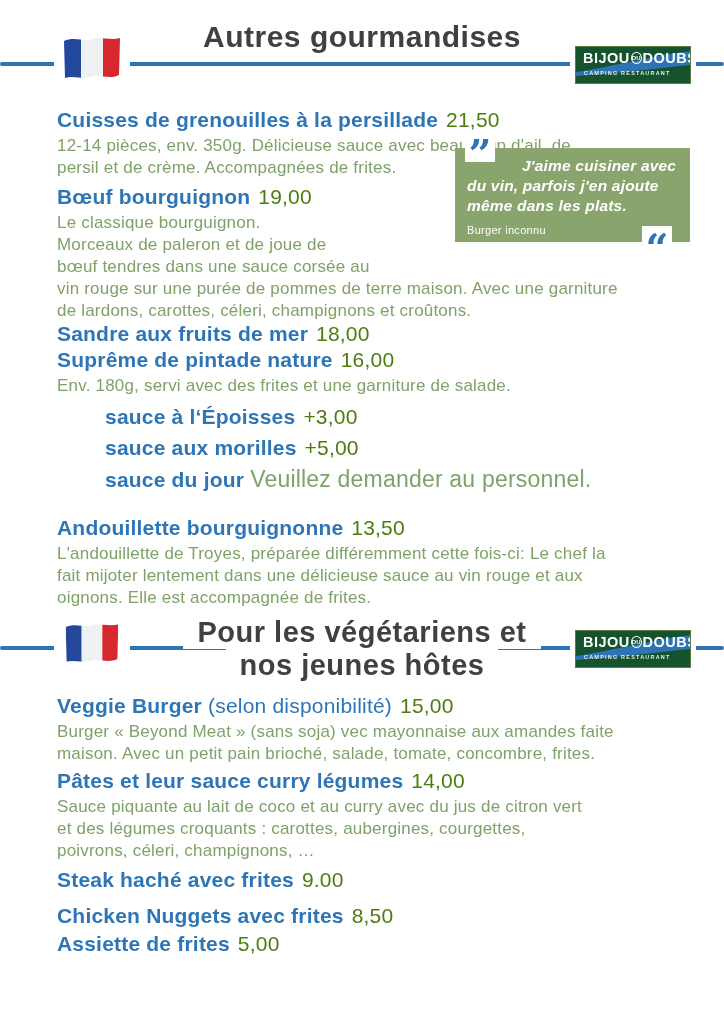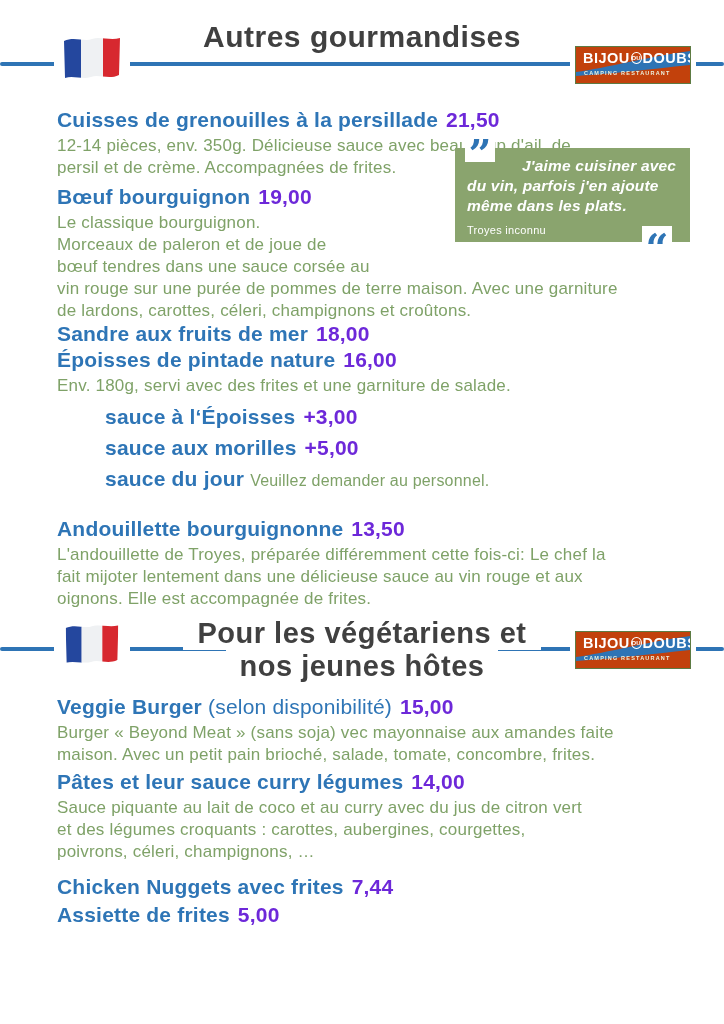--- a/index.html
+++ b/index.html
@@ -22,33 +22,33 @@
     position:relative; z-index:2; width:fit-content; margin:0 auto;
     background:#fff; padding:0 14px; color:#404040; font-weight:bold;
     font-size:30px; line-height:34px; letter-spacing:0.5px; text-align:center;
   }
   .header1 .section-title { margin-top:20px; }
   .header2 .section-title { font-size:29px; line-height:33px;text-align:right; }
   
   .logo-wrap { position:absolute; right:28px; background:#fff; padding:0 5px; z-index:2; }
   .header1 .logo-wrap { top:26px; }
   .header2 .logo-wrap { top:14px; }
-  .logo-box { position:relative; width:116px; height:38px; background:#c2410c; overflow:hidden; border:1px solid #5d7b43; box-sizing:border-box; }
+  .logo-box { position:relative; width:116px; height:38px; background:#14532d; overflow:hidden; border:1px solid #5d7b43; box-sizing:border-box; }
   .logo-swoosh { position:absolute; left:0; top:0; }
   .logo-text { position:absolute; top:3px; left:7px; right:4px; display:flex; align-items:center; color:#fff; font-weight:bold; font-size:14.5px; letter-spacing:0.5px; white-space:nowrap; }
   .logo-mid { display:inline-block; font-size:6px; border:1px solid #fff; border-radius:50%; width:10px; height:10px; line-height:10px; text-align:center; margin:0 1px; letter-spacing:0; }
   .logo-sub { position:absolute; left:8px; top:23px; font-size:5.5px; color:#eaf0de; letter-spacing:1.2px; font-weight:bold; }
   
   .content { padding:0 20px 0 57px; position:relative; z-index:0; }
   .item { margin:0; }
   .item-head { font-size:21px; line-height:24px; font-weight:bold; color:#2E75B6; }
   .item-suffix { font-weight:normal; }
-  .price { font-weight:bold; color:#6d28d9; margin-left:8px; }
+  .price { font-weight:normal; color:#4d7c0f; margin-left:8px; }
   .item-desc { white-space:pre-line; font-size:17px; line-height:22px; color:#7FA268; margin-top:3px; }
-  .inline-note { font-weight:normal; font-size:16px; color:#7FA268; margin-left:6px; letter-spacing:0.2px; }
+  .inline-note { font-weight:normal; font-size:23px; color:#7FA268; margin-left:6px; letter-spacing:0.2px; }
   .sauces { margin-left:48px; margin-top:8px; }
   .sauce-row { margin-bottom:7px; font-size:21px; line-height:24px; font-weight:bold; color:#2E75B6; }
   
   .m-item1 { margin-top:2px; }
   .m-item2 { margin-top:6px; }
   .m-item3 { margin-top:0px; }
   .m-item4 { margin-top:2px; }
   .m-item5 { margin-top:24px; }
   .m-veggie { margin-top:8px; }
   .m-pates  { margin-top:4px; }
@@ -103,21 +103,21 @@
           <span>DOUBS</span>
         </div>
         <div class="logo-sub">CAMPING RESTAURANT</div>
       </div>
     </div>
   </div>
 
   <div class="quote-box">
     <div class="qmark qmark-top">”</div>
     <div class="quote-text">J'aime cuisiner avec du vin, parfois j'en ajoute même dans les plats.</div>
-    <div class="quote-author">Troyes inconnu</div>
+    <div class="quote-author">Burger inconnu</div>
     <div class="qmark qmark-bottom">“</div>
   </div>
 
   <div class="content">
 
     <div class="item m-item1">
       <div class="item-head">
         <span>Cuisses de grenouilles à la persillade</span><span class="price">21,50</span>
       </div>
       <div class="item-desc">12-14 pièces, env. 350g. Délicieuse sauce avec beaucoup d'ail, de
@@ -136,21 +136,21 @@
     </div>
 
     <div class="item m-item3">
       <div class="item-head">
         <span>Sandre aux fruits de mer</span><span class="price">18,00</span>
       </div>
     </div>
 
     <div class="item m-item4">
       <div class="item-head">
-        <span>Époisses de pintade nature</span><span class="price">16,00</span>
+        <span>Suprême de pintade nature</span><span class="price">16,00</span>
       </div>
       <div class="item-desc">Env. 180g, servi avec des frites et une garniture de salade.</div>
     </div>
 
     <div class="sauces">
       <div class="sauce-row">
         <span>sauce à l‘Époisses</span><span class="price">+3,00</span>
       </div>
       <div class="sauce-row">
         <span>sauce aux morilles</span><span class="price">+5,00</span>
@@ -216,24 +216,29 @@
 
     <div class="item m-pates">
       <div class="item-head">
         <span>Pâtes et leur sauce curry légumes</span><span class="price">14,00</span>
       </div>
       <div class="item-desc">Sauce piquante au lait de coco et au curry avec du jus de citron vert
 et des légumes croquants : carottes, aubergines, courgettes,
 poivrons, céleri, champignons, …</div>
     </div>
 
+    <div class="item m-steak">
+      <div class="item-head">
+        <span>Steak haché avec frites</span><span class="price">9.00</span>
+      </div>
+    </div>
 
     <div class="item m-nuggets">
       <div class="item-head">
-        <span>Chicken Nuggets avec frites</span><span class="price">7,44</span>
+        <span>Chicken Nuggets avec frites</span><span class="price">8,50</span>
       </div>
     </div>
 
     <div class="item m-frites">
       <div class="item-head">
         <span>Assiette de frites</span><span class="price">5,00</span>
       </div>
       <div class="item-desc">
         
       </div>

